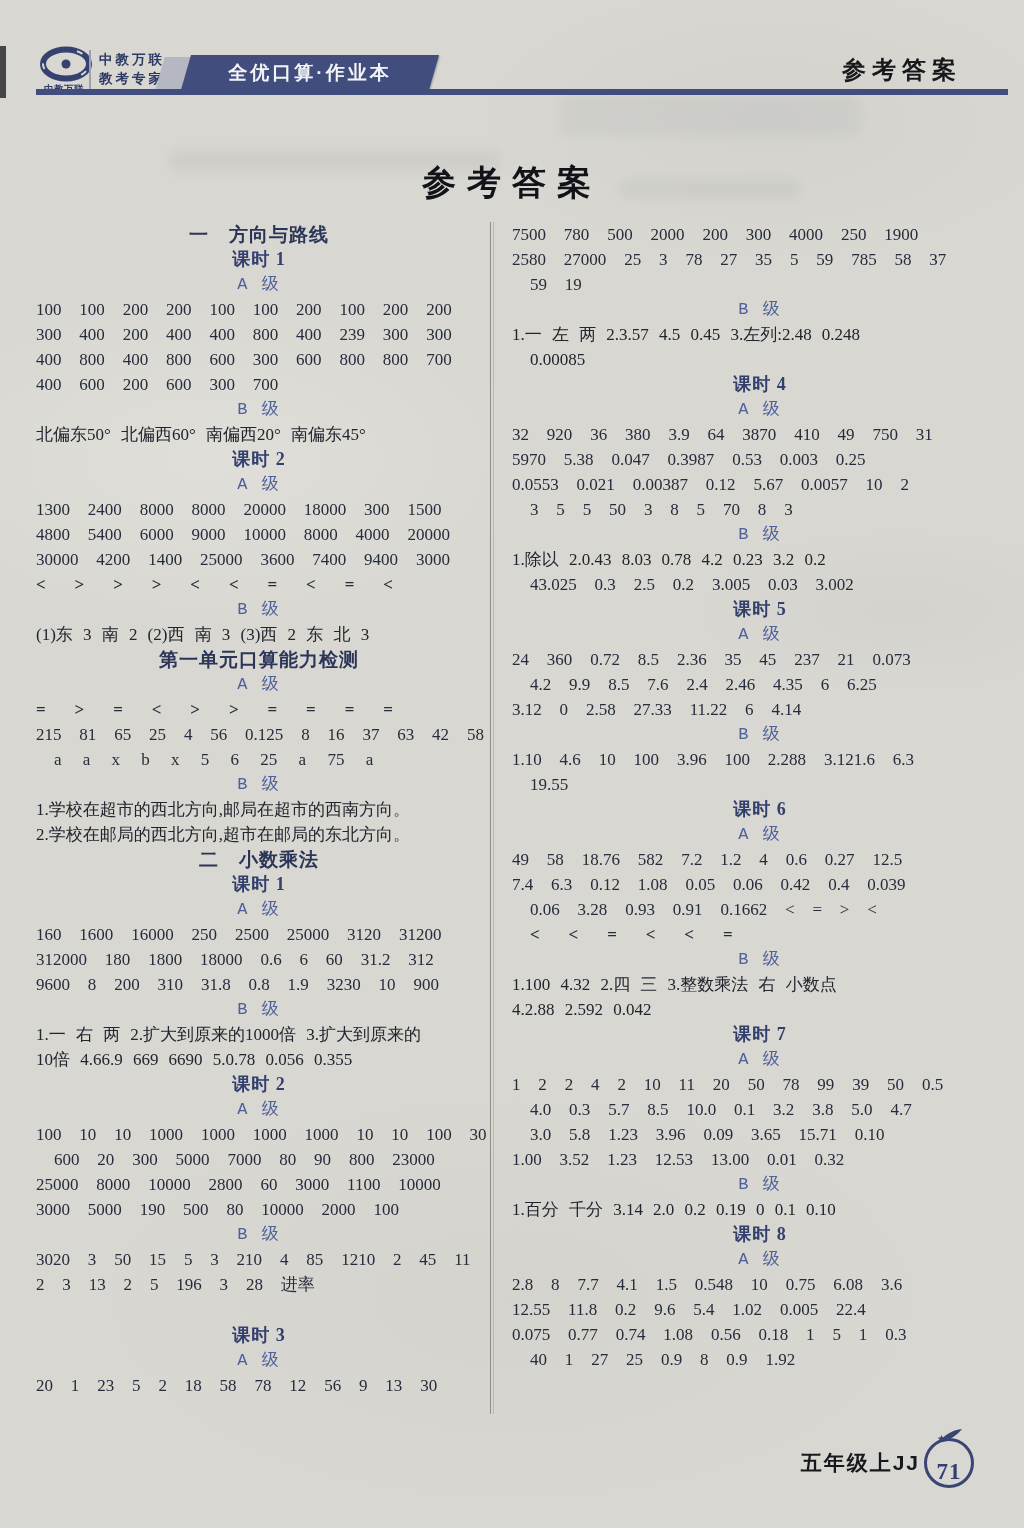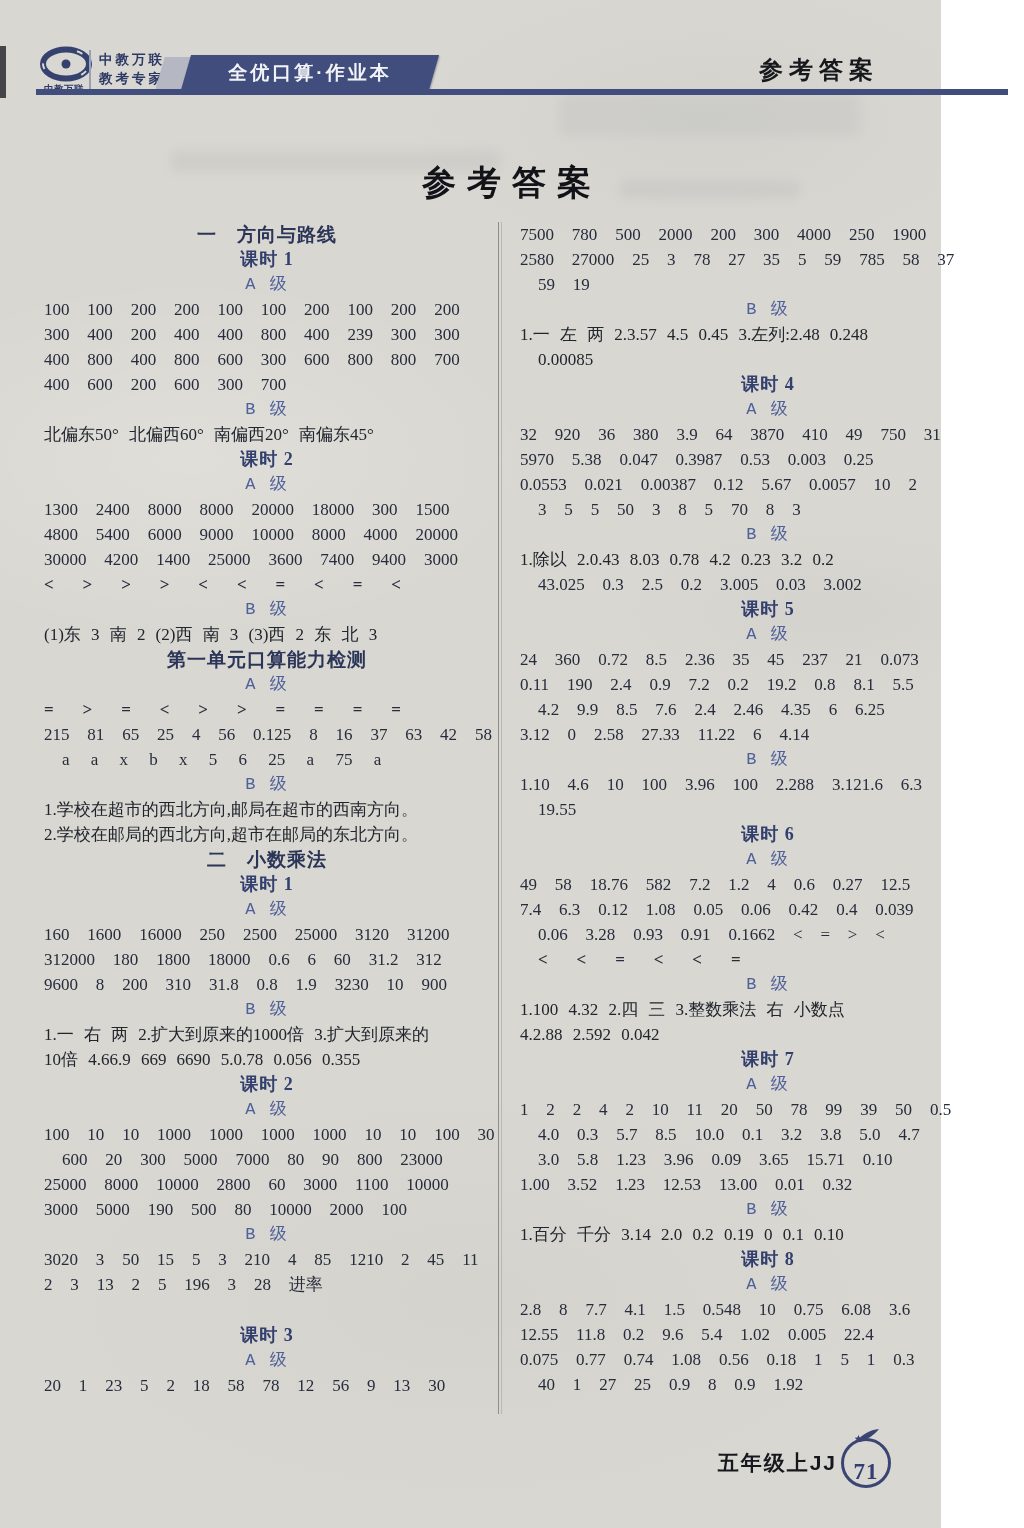--- a/index.html
+++ b/index.html
@@ -8,21 +8,21 @@
     --head:#2b3558;
     --lesson:#33406e;
     --level:#4f619b;
     --ink:#262c3c;
     --ink-cn:#20252e;
     --rule-gray:#8f8f88;
   }
   html,body{margin:0;padding:0;}
   body{width:1024px;height:1528px;overflow:hidden;
        font-family:"Liberation Serif","DejaVu Serif",serif;}
-  .page{position:relative;width:941px;height:1528px;background:var(--paper);
+  .page{position:relative;width:1024px;height:1528px;background:var(--paper);
     background-image:
       radial-gradient(420px 200px at 75% 8%, rgba(160,165,172,.10), rgba(0,0,0,0) 70%),
       radial-gradient(500px 260px at 20% 30%, rgba(255,255,255,.18), rgba(0,0,0,0) 70%),
       radial-gradient(600px 300px at 50% 85%, rgba(175,175,168,.10), rgba(0,0,0,0) 70%),
       radial-gradient(300px 120px at 88% 40%, rgba(150,155,165,.08), rgba(0,0,0,0) 70%);
   }
   .scan-edge{position:absolute;left:0;top:46px;width:6px;height:52px;background:#33343a;opacity:.9;}
 
   
   .logo-icon{position:absolute;left:38px;top:46px;}
@@ -39,21 +39,21 @@
     font:bold 19px "Liberation Sans",sans-serif;line-height:35px;letter-spacing:3px;}
   .header-rule{position:absolute;left:36px;top:89px;width:972px;height:6px;background:var(--navy);}
   .corner-label{position:absolute;top:54px;right:62px;
     font:bold 24px "Liberation Sans",sans-serif;color:#17181c;letter-spacing:6px;}
 
   
   .page-title{position:absolute;top:160px;left:0;width:1024px;text-align:center;
     font-weight:bold;font-size:34px;color:#121318;letter-spacing:11px;}
 
   
-  .columns{position:absolute;left:44px;top:222px;width:972px;display:flex;justify-content:space-between;}
+  .columns{position:absolute;left:36px;top:222px;width:972px;display:flex;justify-content:space-between;}
   .col{width:446px;}
   .col-right{width:auto;flex:1;padding-left:14px;}
   .col-divider{width:2px;height:1192px;margin:0 4px 0 8px;
     border-left:1px solid var(--rule-gray);border-right:1px solid #b9b8b1;}
   .b-sec{line-height:25px;text-align:center;font-weight:bold;font-size:19px;color:var(--head);letter-spacing:1px;}
   .b-les{line-height:25px;text-align:center;font-weight:bold;font-size:18px;color:var(--lesson);letter-spacing:1px;}
   .b-lvl{line-height:25px;text-align:center;font-size:17px;color:var(--level);letter-spacing:2px;font-family:Liberation Mono, monospace;}
   .b-nums,.b-sym,.b-mix,.b-sent,.b-vars{line-height:25px;font-size:17px;color:var(--ink);white-space:nowrap;}
   .b-nums{word-spacing:0.8em;}
   .b-sym{word-spacing:1.45em;font-weight:bold;}
@@ -170,21 +170,20 @@
         <div class="b-nums">32 920 36 380 3.9 64 3870 410 49 750 31</div>
         <div class="b-nums">5970 5.38 0.047 0.3987 0.53 0.003 0.25</div>
         <div class="b-nums">0.0553 0.021 0.00387 0.12 5.67 0.0057 10 2</div>
         <div class="b-nums ind">3 5 5 50 3 8 5 70 8 3</div>
         <div class="b-lvl">B 级</div>
         <div class="b-mix">1.除以 2.0.43 8.03 0.78 4.2 0.23 3.2 0.2</div>
         <div class="b-nums ind">43.025 0.3 2.5 0.2 3.005 0.03 3.002</div>
         <div class="b-les">课时 5</div>
         <div class="b-lvl">A 级</div>
         <div class="b-nums">24 360 0.72 8.5 2.36 35 45 237 21 0.073</div>
-        <div class="b-nums">0.11 190 2.4 0.9 7.2 0.2 19.2 0.8 8.1 5.5</div>
         <div class="b-nums ind">4.2 9.9 8.5 7.6 2.4 2.46 4.35 6 6.25</div>
         <div class="b-nums">3.12 0 2.58 27.33 11.22 6 4.14</div>
         <div class="b-lvl">B 级</div>
         <div class="b-nums">1.10 4.6 10 100 3.96 100 2.288 3.121.6 6.3</div>
         <div class="b-nums ind">19.55</div>
         <div class="b-les">课时 6</div>
         <div class="b-lvl">A 级</div>
         <div class="b-nums">49 58 18.76 582 7.2 1.2 4 0.6 0.27 12.5</div>
         <div class="b-nums">7.4 6.3 0.12 1.08 0.05 0.06 0.42 0.4 0.039</div>
         <div class="b-nums ind">0.06 3.28 0.93 0.91 0.1662 &lt; = &gt; &lt;</div>

